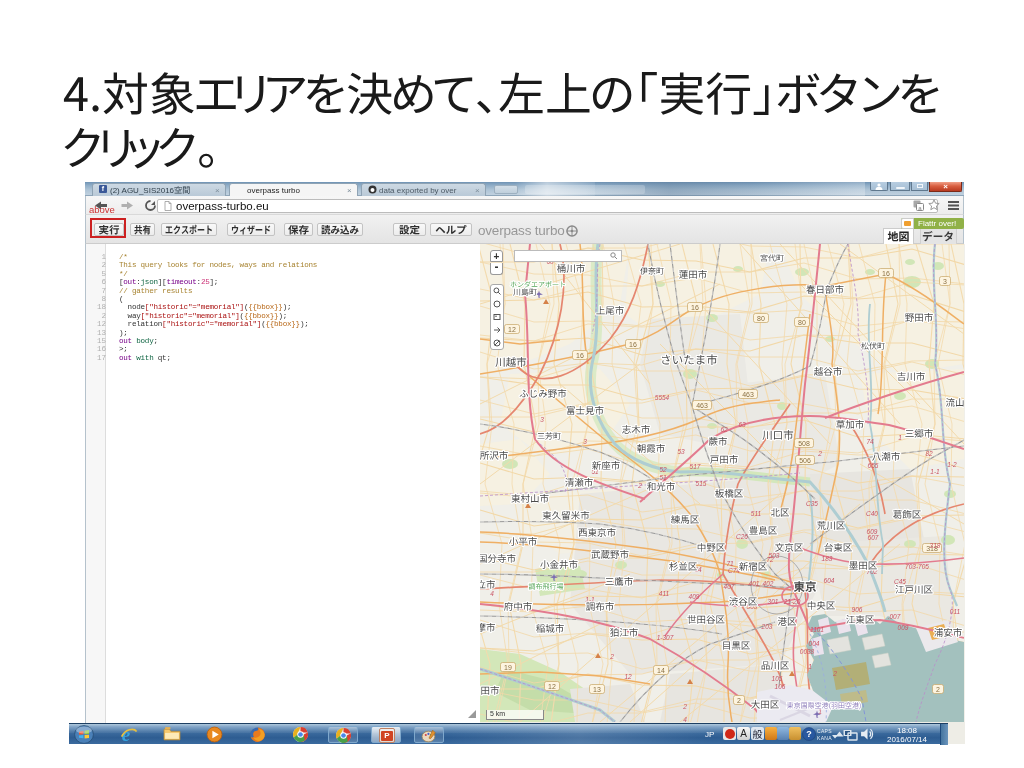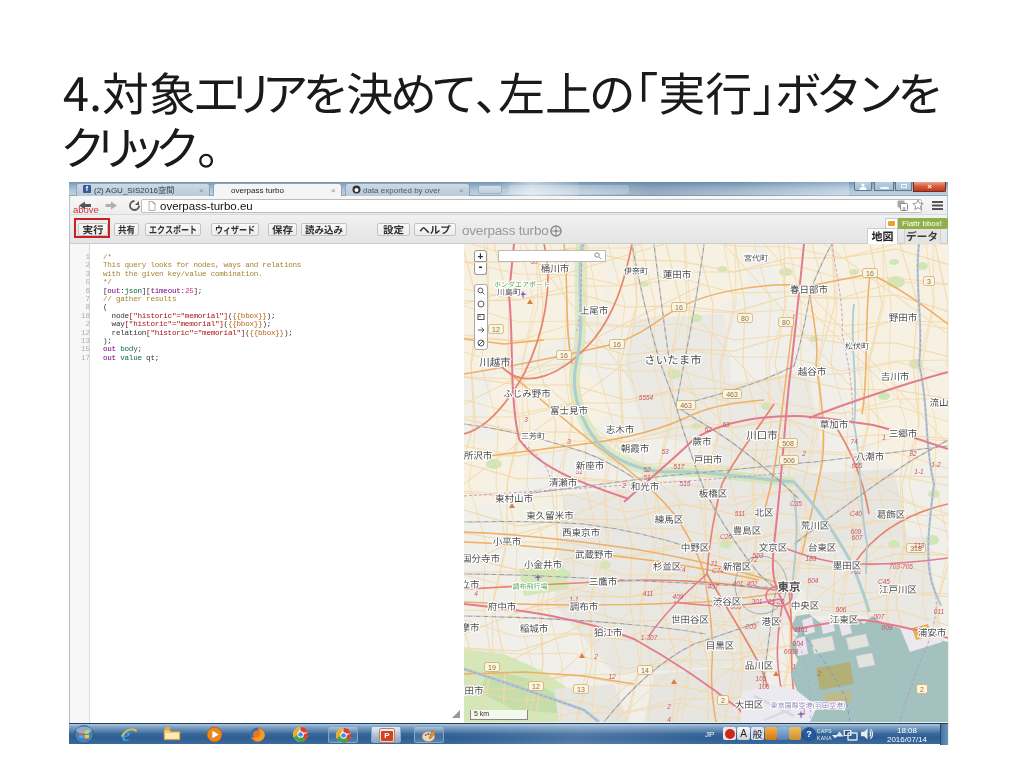--- a/index.html
+++ b/index.html
@@ -1,17 +1,17 @@
 <!DOCTYPE html>
 <html><head><meta charset="utf-8"><style>
 html,body{margin:0;padding:0;background:#fff;width:1024px;height:768px;overflow:hidden}
 *{box-sizing:border-box}
 body{font-family:"Liberation Sans",sans-serif;position:relative}
 .abs{position:absolute}
-#win{position:absolute;left:69px;top:182px;width:724px;height:562px}
+#win{position:absolute;left:85px;top:182px;width:724px;height:562px}
 #tabbar{position:absolute;left:0;top:0;width:879px;height:14px;background:linear-gradient(180deg,#6f93b4 0,#8fadc7 25%,#aec4d6 60%,#c0d1df 100%);border-bottom:1px solid #8ea6ba}
 .tab{position:absolute;top:1px;height:13px;border-radius:3px 3px 0 0;font-size:8px;line-height:13px;color:#31404c;white-space:nowrap;overflow:hidden}
 .tab.ina{background:linear-gradient(180deg,#cdd9e3,#b9c9d7);border:1px solid #8fa3b4;border-bottom:none}
 .tab.act{background:#f5f5f5;border:1px solid #8fa3b4;border-bottom:none;z-index:3}
 .tx{position:absolute;right:3px;top:3px;width:7px;height:7px;color:#7e8f9c;font-size:8px;line-height:7px}
 #addr{position:absolute;left:0;top:14px;width:879px;height:19px;background:linear-gradient(180deg,#f7f7f7,#ededed);border-bottom:1px solid #d9d9d9;border-left:1px solid #b5c2cc;border-right:1px solid #b5c2cc}
 #toolrow{position:absolute;left:0;top:33px;width:879px;height:29px;background:linear-gradient(180deg,#f1f1f1,#e4e4e4);border-bottom:1px solid #cccccc;border-left:1px solid #b5c2cc;border-right:1px solid #b5c2cc}
 .tbtn{position:absolute;top:8px;height:13px;background:linear-gradient(180deg,#f9f9f9,#ececec);border:1px solid #c3c3c3;border-radius:2px}
 #content{position:absolute;left:0;top:62px;width:879px;height:500px;background:#fff;border-left:1px solid #b5c2cc;border-right:1px solid #b5c2cc}
 #editor{position:absolute;left:0;top:0;width:394px;height:500px;background:#fff;font-family:"Liberation Mono",monospace;font-size:7.6px}
@@ -107,52 +107,52 @@
       <svg style="position:absolute;left:480px;top:10px" width="12" height="12" viewBox="0 0 13 13">
         <circle cx="6.5" cy="6.5" r="5.5" fill="none" stroke="#8a8a8a" stroke-width="1.6"></circle>
         <circle cx="6.5" cy="6.5" r="1.4" fill="#8a8a8a"></circle>
         <line x1="6.5" y1="1" x2="6.5" y2="12" stroke="#8a8a8a" stroke-width="1"></line>
         <line x1="1" y1="6.5" x2="12" y2="6.5" stroke="#8a8a8a" stroke-width="1"></line>
       </svg>
       <div style="position:absolute;left:815px;top:3px;width:63px;height:11px;background:#90b147;border-radius:2px"></div>
       <div style="position:absolute;left:815px;top:3px;width:13px;height:11px;background:#fff;border-radius:2px 0 0 2px;border:1px solid #ccc">
         <div style="margin:2px;width:7px;height:5px;background:#f0a030;border-radius:1px"></div>
       </div>
-      <div style="position:absolute;left:832px;top:4px;font-size:8px;color:#fff">Flattr bbox!</div>
+      <div style="position:absolute;left:832px;top:4px;font-size:8px;color:#fff">Flattr over!</div>
       <svg style="position:absolute;left:0;top:0" width="879" height="29" viewBox="0 0 879 29">
         <path transform="translate(12.5,18.5) scale(1.0500,1)" d="M1.8 -4.2V-3.2H4.3C4.3 -3.0 4.3 -2.8 4.2 -2.6H0.6V-1.6H3.6C3.1 -1.0 2.1 -0.5 0.4 -0.1C0.7 0.2 1.1 0.6 1.2 0.9C3.2 0.3 4.4 -0.5 5.0 -1.3C5.7 -0.1 7.0 0.6 8.8 0.9C9.0 0.6 9.3 0.1 9.6 -0.1C8.0 -0.3 6.8 -0.8 6.1 -1.6H9.4V-2.6H5.5C5.5 -2.8 5.5 -3.0 5.5 -3.2H8.3V-4.2H5.5V-4.8H8.5V-5.5H9.3V-7.6H5.6V-8.5H4.4V-7.6H0.7V-5.5H1.6V-4.8H4.3V-4.2ZM4.3 -6.3V-5.8H1.9V-6.6H8.0V-5.8H5.5V-6.3Z M14.5 -7.9V-6.8H19.4V-7.9ZM12.5 -8.5C12.1 -7.8 11.1 -6.9 10.3 -6.4C10.5 -6.1 10.8 -5.6 10.9 -5.4C11.9 -6.0 13.0 -7.1 13.7 -8.0ZM14.0 -5.2V-4.0H17.0V-0.5C17.0 -0.4 16.9 -0.3 16.8 -0.3C16.6 -0.3 15.9 -0.3 15.3 -0.4C15.5 0.0 15.7 0.5 15.7 0.9C16.6 0.9 17.2 0.8 17.7 0.7C18.1 0.5 18.2 0.1 18.2 -0.5V-4.0H19.6V-5.2ZM12.9 -6.3C12.3 -5.2 11.2 -4.0 10.2 -3.3C10.4 -3.1 10.8 -2.5 11.0 -2.3C11.2 -2.5 11.5 -2.7 11.8 -3.0V0.9H13.0V-4.4C13.4 -4.9 13.8 -5.4 14.1 -5.9Z" fill="#2e2e2e"></path>
         <path transform="translate(48.0,18.5) scale(0.8500,1)" d="M5.7 -1.4C6.6 -0.7 7.8 0.3 8.3 0.9L9.5 0.2C8.9 -0.4 7.6 -1.4 6.8 -2.0ZM3.0 -1.9C2.5 -1.3 1.4 -0.4 0.5 0.1C0.8 0.3 1.2 0.6 1.5 0.9C2.5 0.3 3.6 -0.6 4.3 -1.4ZM0.8 -6.6V-5.4H2.6V-3.5H0.4V-2.3H9.6V-3.5H7.4V-5.4H9.3V-6.6H7.4V-8.4H6.2V-6.6H3.9V-8.4H2.6V-6.6ZM3.9 -3.5V-5.4H6.2V-3.5Z M13.7 -8.5C13.6 -8.1 13.4 -7.7 13.3 -7.3H10.6V-6.2H12.8C12.2 -5.0 11.3 -3.9 10.2 -3.2C10.5 -3.0 10.9 -2.6 11.0 -2.3C11.5 -2.6 12.0 -3.0 12.4 -3.5V0.9H13.5V-1.0H17.2V-0.4C17.2 -0.3 17.1 -0.2 16.9 -0.2C16.8 -0.2 16.2 -0.2 15.7 -0.3C15.8 0.1 16.0 0.6 16.0 0.9C16.9 0.9 17.4 0.9 17.8 0.7C18.2 0.5 18.4 0.2 18.4 -0.4V-5.4H13.7C13.8 -5.6 14.0 -5.9 14.1 -6.2H19.5V-7.3H14.6C14.7 -7.6 14.8 -7.9 14.9 -8.2ZM13.5 -2.7H17.2V-2.0H13.5ZM13.5 -3.7V-4.3H17.2V-3.7Z" fill="#2e2e2e"></path>
         <path transform="translate(79.0,18.5) scale(0.8000,1)" d="M0.7 -1.7V-0.2C1.1 -0.2 1.4 -0.2 1.7 -0.2H8.3C8.6 -0.2 9.0 -0.2 9.3 -0.2V-1.7C9.0 -1.6 8.7 -1.6 8.3 -1.6H5.7V-5.7H7.8C8.1 -5.7 8.4 -5.6 8.7 -5.6V-7.0C8.4 -7.0 8.1 -6.9 7.8 -6.9H2.3C2.1 -6.9 1.7 -6.9 1.4 -7.0V-5.6C1.6 -5.6 2.1 -5.7 2.3 -5.7H4.3V-1.6H1.7C1.4 -1.6 1.1 -1.6 0.7 -1.7Z M15.7 -7.8 14.3 -8.3C14.2 -7.9 14.0 -7.5 13.8 -7.2C13.3 -6.4 12.4 -5.1 10.7 -4.0L11.8 -3.2C12.8 -3.9 13.7 -4.7 14.3 -5.6H17.1C17.0 -4.9 16.4 -3.6 15.7 -2.9C14.9 -1.9 13.7 -1.0 11.7 -0.4L12.9 0.7C14.8 -0.1 16.0 -1.0 16.9 -2.2C17.8 -3.3 18.4 -4.6 18.7 -5.5C18.7 -5.8 18.9 -6.0 19.0 -6.2L18.0 -6.9C17.7 -6.8 17.4 -6.7 17.1 -6.7H15.1L15.1 -6.8C15.2 -7.0 15.5 -7.5 15.7 -7.8Z M28.3 -6.8 27.5 -7.4C27.3 -7.3 26.9 -7.3 26.5 -7.3C26.0 -7.3 23.5 -7.3 23.0 -7.3C22.7 -7.3 22.1 -7.3 21.8 -7.3V-5.9C22.0 -5.9 22.5 -6.0 23.0 -6.0C23.4 -6.0 25.9 -6.0 26.4 -6.0C26.1 -5.3 25.5 -4.3 24.9 -3.5C23.9 -2.5 22.4 -1.3 20.8 -0.7L21.8 0.4C23.2 -0.2 24.5 -1.3 25.6 -2.4C26.5 -1.5 27.4 -0.5 28.1 0.4L29.2 -0.6C28.6 -1.3 27.4 -2.6 26.4 -3.4C27.1 -4.3 27.6 -5.4 28.0 -6.2C28.1 -6.4 28.3 -6.7 28.3 -6.8Z M37.8 -7.5C37.8 -7.8 38.0 -8.0 38.3 -8.0C38.6 -8.0 38.8 -7.8 38.8 -7.5C38.8 -7.2 38.6 -7.0 38.3 -7.0C38.0 -7.0 37.8 -7.2 37.8 -7.5ZM37.1 -7.5C37.1 -6.9 37.7 -6.3 38.3 -6.3C38.9 -6.3 39.5 -6.9 39.5 -7.5C39.5 -8.1 38.9 -8.7 38.3 -8.7C37.7 -8.7 37.1 -8.1 37.1 -7.5ZM33.4 -3.6 32.3 -4.1C31.9 -3.3 31.1 -2.2 30.4 -1.5L31.5 -0.8C32.0 -1.4 33.0 -2.7 33.4 -3.6ZM37.7 -4.2 36.6 -3.6C37.1 -3.0 37.8 -1.7 38.2 -0.9L39.4 -1.5C39.0 -2.2 38.2 -3.5 37.7 -4.2ZM30.9 -6.3V-5.0C31.1 -5.0 31.5 -5.0 31.8 -5.0H34.4C34.4 -4.5 34.4 -1.4 34.4 -1.0C34.4 -0.7 34.2 -0.6 34.0 -0.6C33.8 -0.6 33.3 -0.7 32.9 -0.8L33.0 0.5C33.5 0.6 34.1 0.6 34.6 0.6C35.3 0.6 35.7 0.2 35.7 -0.4C35.7 -1.2 35.7 -4.2 35.7 -5.0H38.0C38.3 -5.0 38.7 -5.0 39.0 -5.0V-6.3C38.7 -6.2 38.3 -6.2 38.0 -6.2H35.7V-7.0C35.7 -7.3 35.7 -7.8 35.8 -7.9H34.3C34.3 -7.7 34.4 -7.3 34.4 -7.0V-6.2H31.8C31.5 -6.2 31.2 -6.3 30.9 -6.3Z M40.9 -4.6V-3.1C41.3 -3.1 42.0 -3.1 42.5 -3.1C43.7 -3.1 47.0 -3.1 47.9 -3.1C48.3 -3.1 48.8 -3.1 49.1 -3.1V-4.6C48.8 -4.6 48.4 -4.6 47.9 -4.6C47.0 -4.6 43.7 -4.6 42.5 -4.6C42.0 -4.6 41.3 -4.6 40.9 -4.6Z M53.1 -1.0C53.1 -0.6 53.1 0.0 53.0 0.4H54.6C54.6 0.0 54.5 -0.7 54.5 -1.0V-3.8C55.6 -3.4 57.1 -2.8 58.1 -2.3L58.7 -3.7C57.8 -4.1 55.9 -4.8 54.5 -5.2V-6.7C54.5 -7.1 54.6 -7.6 54.6 -7.9H53.0C53.1 -7.6 53.1 -7.1 53.1 -6.7C53.1 -5.9 53.1 -1.7 53.1 -1.0Z" fill="#2e2e2e"></path>
         <path transform="translate(145.0,18.5) scale(0.8000,1)" d="M9.1 -6.1 8.2 -6.6C8.1 -6.5 7.8 -6.5 7.4 -6.5H5.7V-7.2C5.7 -7.5 5.7 -7.7 5.7 -8.2H4.2C4.2 -7.7 4.3 -7.5 4.3 -7.2V-6.5H2.1C1.7 -6.5 1.4 -6.5 1.1 -6.5C1.1 -6.3 1.2 -5.9 1.2 -5.7C1.2 -5.3 1.2 -4.3 1.2 -3.9C1.2 -3.7 1.1 -3.4 1.1 -3.1H2.5C2.5 -3.3 2.5 -3.6 2.5 -3.8C2.5 -4.2 2.5 -5.0 2.5 -5.3H7.4C7.3 -4.4 7.0 -3.5 6.5 -2.7C6.0 -1.9 5.1 -1.3 4.2 -1.0C3.8 -0.9 3.3 -0.7 2.8 -0.6L3.9 0.6C5.7 0.1 7.2 -1.0 8.0 -2.4C8.4 -3.3 8.7 -4.3 8.9 -5.3C8.9 -5.5 9.0 -5.8 9.1 -6.1Z M11.1 -2.9 11.7 -1.7C12.5 -1.9 13.7 -2.4 14.5 -2.8V-0.2C14.5 0.1 14.5 0.7 14.5 0.9H16.0C15.9 0.7 15.9 0.1 15.9 -0.2V-3.6C16.8 -4.2 17.7 -4.9 18.1 -5.5L17.1 -6.4C16.6 -5.8 15.6 -4.9 14.7 -4.3C13.9 -3.8 12.4 -3.1 11.1 -2.9Z M28.2 -7.8 27.5 -7.6C27.7 -7.2 27.9 -6.6 28.0 -6.2L28.7 -6.4C28.6 -6.8 28.4 -7.4 28.2 -7.8ZM29.2 -8.1 28.5 -7.9C28.7 -7.5 28.9 -7.0 29.1 -6.5L29.8 -6.7C29.6 -7.1 29.4 -7.7 29.2 -8.1ZM20.4 -5.9V-4.6C20.6 -4.6 21.0 -4.6 21.5 -4.6H22.3V-3.2C22.3 -2.8 22.3 -2.4 22.3 -2.2H23.7C23.7 -2.4 23.6 -2.8 23.6 -3.2V-4.6H26.0V-4.2C26.0 -1.8 25.2 -0.9 23.2 -0.2L24.3 0.8C26.7 -0.3 27.3 -1.8 27.3 -4.3V-4.6H28.1C28.6 -4.6 28.9 -4.6 29.1 -4.6V-5.9C28.9 -5.9 28.6 -5.8 28.1 -5.8H27.3V-6.9C27.3 -7.3 27.4 -7.6 27.4 -7.8H25.9C26.0 -7.6 26.0 -7.3 26.0 -6.9V-5.8H23.6V-6.8C23.6 -7.2 23.7 -7.5 23.7 -7.7H22.3C22.3 -7.4 22.3 -7.1 22.3 -6.8V-5.8H21.5C21.0 -5.8 20.6 -5.9 20.4 -5.9Z M30.9 -4.6V-3.1C31.3 -3.1 32.0 -3.1 32.5 -3.1C33.7 -3.1 37.0 -3.1 37.9 -3.1C38.3 -3.1 38.8 -3.1 39.1 -3.1V-4.6C38.8 -4.6 38.4 -4.6 37.9 -4.6C37.0 -4.6 33.7 -4.6 32.5 -4.6C32.0 -4.6 31.3 -4.6 30.9 -4.6Z M46.8 -7.4 46.0 -7.1C46.4 -6.6 46.6 -6.2 46.9 -5.5L47.7 -5.9C47.5 -6.4 47.1 -7.0 46.8 -7.4ZM48.1 -8.0 47.3 -7.6C47.7 -7.1 47.9 -6.7 48.2 -6.1L49.1 -6.5C48.8 -7.0 48.4 -7.6 48.1 -8.0ZM42.8 -0.8C42.8 -0.4 42.8 0.2 42.7 0.6H44.3C44.2 0.2 44.2 -0.5 44.2 -0.8V-3.6C45.3 -3.3 46.8 -2.7 47.8 -2.1L48.4 -3.5C47.5 -4.0 45.5 -4.7 44.2 -5.1V-6.6C44.2 -7.0 44.2 -7.4 44.3 -7.8H42.7C42.8 -7.4 42.8 -6.9 42.8 -6.6C42.8 -5.7 42.8 -1.6 42.8 -0.8Z" fill="#2e2e2e"></path>
         <path transform="translate(202.0,18.5) scale(1.0500,1)" d="M5.0 -7.0H7.9V-5.7H5.0ZM3.9 -8.1V-4.6H5.8V-3.7H3.2V-2.6H5.2C4.6 -1.7 3.7 -0.9 2.8 -0.5C3.1 -0.2 3.5 0.2 3.7 0.5C4.5 0.0 5.2 -0.8 5.8 -1.7V0.9H7.0V-1.7C7.6 -0.8 8.3 0.0 9.1 0.5C9.3 0.2 9.7 -0.2 9.9 -0.4C9.1 -0.9 8.2 -1.7 7.6 -2.6H9.6V-3.7H7.0V-4.6H9.1V-8.1ZM2.6 -8.5C2.0 -7.0 1.1 -5.6 0.2 -4.7C0.4 -4.4 0.7 -3.8 0.8 -3.5C1.1 -3.8 1.3 -4.0 1.6 -4.4V0.9H2.7V-6.1C3.1 -6.8 3.4 -7.5 3.7 -8.1Z M16.0 -3.6V-2.8H13.5V-1.6H16.0V-0.4C16.0 -0.3 16.0 -0.2 15.8 -0.2C15.7 -0.2 15.1 -0.2 14.6 -0.3C14.7 0.1 14.9 0.6 14.9 0.9C15.7 0.9 16.3 0.9 16.7 0.7C17.1 0.5 17.2 0.2 17.2 -0.4V-1.6H19.6V-2.8H17.2V-3.0C17.9 -3.5 18.6 -4.2 19.1 -4.7L18.3 -5.3L18.1 -5.3H14.3V-4.2H17.1C16.9 -4.0 16.6 -3.8 16.4 -3.6ZM13.7 -8.5C13.6 -8.1 13.4 -7.6 13.3 -7.2H10.6V-6.0H12.8C12.1 -4.8 11.3 -3.7 10.2 -3.0C10.4 -2.7 10.7 -2.2 10.8 -1.9C11.1 -2.1 11.4 -2.3 11.7 -2.6V0.9H12.9V-3.9C13.4 -4.6 13.8 -5.3 14.1 -6.0H19.5V-7.2H14.6C14.7 -7.5 14.9 -7.9 15.0 -8.2Z" fill="#2e2e2e"></path>
         <path transform="translate(235.0,18.5) scale(0.9500,1)" d="M3.9 -4.7V-2.8H5.0V-3.8H8.4V-2.8H9.6V-4.7ZM7.0 -3.3V-0.5C7.0 0.5 7.2 0.8 8.1 0.8C8.3 0.8 8.6 0.8 8.8 0.8C9.5 0.8 9.8 0.4 9.8 -1.1C9.6 -1.1 9.1 -1.3 8.9 -1.5C8.8 -0.4 8.8 -0.2 8.6 -0.2C8.6 -0.2 8.3 -0.2 8.3 -0.2C8.1 -0.2 8.1 -0.2 8.1 -0.6V-3.3ZM0.8 -5.4V-4.5H3.5V-5.4ZM0.8 -8.2V-7.3H3.5V-8.2ZM0.8 -4.1V-3.2H3.5V-4.1ZM0.3 -6.8V-5.9H3.8V-6.8ZM0.7 -2.7V0.8H1.7V0.4H3.6V0.1C3.8 0.3 4.0 0.7 4.2 0.9C6.0 0.1 6.3 -1.2 6.4 -3.3H5.2C5.2 -1.7 5.0 -0.7 3.6 -0.1V-2.7ZM6.1 -8.5V-7.8H4.0V-6.8H6.1V-6.2H4.4V-5.2H9.2V-6.2H7.3V-6.8H9.5V-7.8H7.3V-8.5ZM1.7 -1.7H2.6V-0.6H1.7Z M18.7 -5.2 17.4 -5.4C17.4 -5.0 17.4 -4.7 17.4 -4.3L17.4 -3.9C16.7 -4.2 16.0 -4.4 15.2 -4.6C15.6 -5.4 15.9 -6.3 16.2 -6.7C16.3 -6.9 16.4 -7.0 16.6 -7.1L15.8 -7.8C15.6 -7.7 15.3 -7.6 15.1 -7.6C14.6 -7.6 13.5 -7.5 13.0 -7.5C12.8 -7.5 12.4 -7.5 12.1 -7.6L12.2 -6.3C12.4 -6.3 12.8 -6.4 13.0 -6.4C13.5 -6.4 14.3 -6.4 14.7 -6.4C14.5 -6.0 14.2 -5.3 13.9 -4.6C11.9 -4.5 10.5 -3.4 10.5 -1.8C10.5 -0.8 11.2 -0.2 12.0 -0.2C12.7 -0.2 13.2 -0.5 13.6 -1.1C13.9 -1.6 14.4 -2.6 14.7 -3.5C15.6 -3.4 16.4 -3.1 17.1 -2.7C16.8 -1.8 16.1 -0.8 14.6 -0.1L15.6 0.7C17.0 0.0 17.7 -0.9 18.2 -2.0C18.5 -1.8 18.8 -1.5 19.0 -1.3L19.6 -2.7C19.3 -2.9 19.0 -3.1 18.5 -3.4C18.6 -3.9 18.7 -4.5 18.7 -5.2ZM13.4 -3.5C13.1 -2.9 12.9 -2.2 12.6 -1.9C12.4 -1.6 12.3 -1.5 12.1 -1.5C11.9 -1.5 11.7 -1.7 11.7 -2.0C11.7 -2.6 12.3 -3.3 13.4 -3.5Z M20.4 -7.5C21.1 -7.1 21.8 -6.4 22.1 -6.0L23.0 -6.8C22.7 -7.2 21.9 -7.9 21.3 -8.3ZM25.5 -6.0C25.2 -4.1 24.4 -2.6 23.0 -1.7C23.3 -1.5 23.8 -1.1 23.9 -0.8C25.0 -1.6 25.8 -2.7 26.3 -4.1C26.8 -2.7 27.5 -1.6 28.7 -0.8C28.9 -1.1 29.4 -1.6 29.7 -1.8C27.6 -2.8 27.0 -5.2 26.8 -8.1H24.0V-6.9H25.8C25.8 -6.6 25.9 -6.3 25.9 -5.9ZM22.8 -4.6H20.4V-3.5H21.6V-1.4C21.1 -1.0 20.6 -0.7 20.2 -0.5L20.8 0.8C21.4 0.4 21.8 -0.0 22.2 -0.4C22.9 0.4 23.7 0.7 25.0 0.7C26.2 0.8 28.2 0.7 29.4 0.7C29.4 0.3 29.6 -0.2 29.8 -0.5C28.4 -0.4 26.1 -0.4 25.0 -0.5C23.9 -0.5 23.2 -0.8 22.8 -1.4Z M38.7 -5.2 37.4 -5.4C37.4 -5.0 37.4 -4.7 37.4 -4.3L37.4 -3.9C36.7 -4.2 36.0 -4.4 35.2 -4.6C35.6 -5.4 36.0 -6.3 36.2 -6.7C36.3 -6.9 36.4 -7.0 36.5 -7.1L35.8 -7.8C35.6 -7.7 35.3 -7.6 35.1 -7.6C34.6 -7.6 33.5 -7.5 33.0 -7.5C32.8 -7.5 32.4 -7.5 32.1 -7.6L32.2 -6.3C32.5 -6.3 32.8 -6.4 33.0 -6.4C33.5 -6.4 34.3 -6.4 34.7 -6.4C34.5 -6.0 34.2 -5.3 33.9 -4.6C31.9 -4.5 30.5 -3.4 30.5 -1.8C30.5 -0.8 31.2 -0.2 32.0 -0.2C32.7 -0.2 33.2 -0.5 33.6 -1.1C34.0 -1.6 34.4 -2.6 34.7 -3.5C35.6 -3.4 36.4 -3.1 37.1 -2.7C36.8 -1.8 36.1 -0.8 34.6 -0.1L35.6 0.7C37.0 0.0 37.7 -0.9 38.2 -2.0C38.5 -1.8 38.8 -1.5 39.0 -1.3L39.6 -2.7C39.3 -2.9 39.0 -3.1 38.5 -3.4C38.6 -3.9 38.7 -4.5 38.7 -5.2ZM33.4 -3.5C33.1 -2.9 32.9 -2.2 32.6 -1.9C32.4 -1.6 32.3 -1.5 32.1 -1.5C31.9 -1.5 31.7 -1.7 31.7 -2.0C31.7 -2.6 32.3 -3.3 33.4 -3.5Z" fill="#2e2e2e"></path>
         <path transform="translate(313.0,18.5) scale(1.0500,1)" d="M0.8 -8.2V-7.3H3.9V-8.2ZM0.8 -4.1V-3.2H3.9V-4.1ZM0.3 -6.8V-5.9H4.2V-6.8ZM0.8 -2.7V0.8H1.8V0.4H3.9V-0.2C4.1 0.1 4.4 0.6 4.5 0.9C5.4 0.6 6.1 0.3 6.8 -0.2C7.4 0.3 8.2 0.6 9.0 0.9C9.2 0.6 9.5 0.1 9.8 -0.1C9.0 -0.3 8.3 -0.6 7.7 -1.0C8.4 -1.8 8.9 -2.7 9.2 -3.9L8.5 -4.2L8.3 -4.2H4.8C5.8 -4.9 6.0 -6.0 6.0 -7.0V-7.2H7.1V-6.0C7.1 -5.0 7.3 -4.6 8.1 -4.6C8.3 -4.6 8.6 -4.6 8.7 -4.6C9.4 -4.6 9.7 -5.0 9.8 -6.2C9.5 -6.3 9.0 -6.5 8.8 -6.7C8.8 -5.8 8.7 -5.7 8.6 -5.7C8.6 -5.7 8.4 -5.7 8.3 -5.7C8.2 -5.7 8.2 -5.7 8.2 -6.0V-8.2H4.9V-7.0C4.9 -6.3 4.7 -5.6 3.9 -5.0V-5.4H0.8V-4.5H3.9V-4.9C4.1 -4.8 4.5 -4.4 4.7 -4.2H4.4V-3.1H7.7C7.5 -2.6 7.2 -2.1 6.8 -1.8C6.4 -2.1 6.0 -2.6 5.8 -3.1L4.7 -2.8C5.0 -2.1 5.4 -1.5 5.9 -1.0C5.3 -0.6 4.6 -0.4 3.9 -0.2V-2.7ZM1.8 -1.7H2.8V-0.6H1.8Z M12.0 -3.8C11.8 -2.0 11.3 -0.7 10.2 0.1C10.5 0.3 11.0 0.7 11.2 1.0C11.8 0.5 12.2 -0.2 12.6 -1.0C13.5 0.5 14.8 0.8 16.7 0.8H19.2C19.3 0.4 19.5 -0.1 19.6 -0.4C19.0 -0.4 17.3 -0.4 16.8 -0.4C16.4 -0.4 16.0 -0.4 15.6 -0.5V-2.0H18.4V-3.1H15.6V-4.3H17.8V-5.5H12.2V-4.3H14.4V-0.8C13.8 -1.1 13.3 -1.6 13.0 -2.4C13.1 -2.8 13.2 -3.2 13.2 -3.6ZM10.7 -7.5V-5.0H11.9V-6.3H18.1V-5.0H19.3V-7.5H15.6V-8.5H14.4V-7.5Z" fill="#2e2e2e"></path>
         <path transform="translate(349.2,18.5) scale(1.0500,1)" d="M0.4 -3.0 1.6 -1.8C1.8 -2.0 2.0 -2.4 2.3 -2.7C2.7 -3.2 3.4 -4.2 3.8 -4.7C4.1 -5.1 4.3 -5.1 4.6 -4.8C5.0 -4.4 5.8 -3.5 6.4 -2.8C7.0 -2.1 7.9 -1.1 8.5 -0.2L9.6 -1.4C8.9 -2.2 7.9 -3.3 7.2 -4.0C6.6 -4.7 5.8 -5.5 5.1 -6.1C4.4 -6.9 3.8 -6.7 3.2 -6.0C2.5 -5.2 1.7 -4.2 1.2 -3.8C1.0 -3.5 0.7 -3.3 0.4 -3.0Z M15.0 -0.2 15.9 0.5C16.0 0.4 16.1 0.3 16.3 0.2C17.4 -0.4 18.9 -1.5 19.7 -2.6L18.9 -3.7C18.2 -2.7 17.3 -1.9 16.4 -1.6C16.4 -2.2 16.4 -6.0 16.4 -6.8C16.4 -7.2 16.5 -7.6 16.5 -7.7H15.0C15.0 -7.6 15.1 -7.2 15.1 -6.8C15.1 -6.0 15.1 -1.5 15.1 -1.0C15.1 -0.7 15.1 -0.4 15.0 -0.2ZM10.4 -0.4 11.6 0.4C12.5 -0.3 13.1 -1.3 13.4 -2.4C13.7 -3.4 13.7 -5.5 13.7 -6.7C13.7 -7.1 13.8 -7.6 13.8 -7.6H12.3C12.4 -7.4 12.4 -7.1 12.4 -6.7C12.4 -5.5 12.4 -3.6 12.1 -2.8C11.8 -1.9 11.3 -1.0 10.4 -0.4Z M28.0 -7.3C28.0 -7.7 28.3 -7.9 28.6 -7.9C28.9 -7.9 29.2 -7.7 29.2 -7.3C29.2 -7.0 28.9 -6.8 28.6 -6.8C28.3 -6.8 28.0 -7.0 28.0 -7.3ZM27.4 -7.3 27.4 -7.1C27.2 -7.1 27.0 -7.1 26.9 -7.1C26.3 -7.1 23.0 -7.1 22.2 -7.1C21.9 -7.1 21.3 -7.1 21.1 -7.2V-5.8C21.3 -5.8 21.8 -5.8 22.2 -5.8C23.0 -5.8 26.3 -5.8 26.9 -5.8C26.8 -5.0 26.4 -3.8 25.7 -3.0C24.9 -2.0 23.8 -1.1 21.8 -0.6L22.9 0.6C24.7 -0.0 26.0 -1.0 26.9 -2.2C27.8 -3.3 28.2 -4.9 28.4 -5.9L28.5 -6.2L28.6 -6.1C29.3 -6.1 29.8 -6.7 29.8 -7.3C29.8 -8.0 29.3 -8.5 28.6 -8.5C28.0 -8.5 27.4 -8.0 27.4 -7.3Z" fill="#2e2e2e"></path>
         <path transform="translate(801.5,25.5) scale(1.0000,1)" d="M4.6 -8.3V-5.4L3.5 -4.9L4.0 -3.8L4.6 -4.0V-1.2C4.6 0.4 5.0 0.8 6.6 0.8C6.9 0.8 8.5 0.8 8.9 0.8C10.2 0.8 10.6 0.3 10.8 -1.3C10.4 -1.4 9.9 -1.6 9.6 -1.8C9.5 -0.7 9.4 -0.4 8.8 -0.4C8.4 -0.4 7.0 -0.4 6.7 -0.4C6.0 -0.4 5.9 -0.5 5.9 -1.2V-4.6L6.8 -4.9V-1.6H8.0V-5.5L9.0 -5.9C9.0 -4.3 9.0 -3.5 8.9 -3.4C8.9 -3.2 8.8 -3.1 8.7 -3.1C8.6 -3.1 8.4 -3.1 8.2 -3.1C8.3 -2.9 8.4 -2.4 8.4 -2.0C8.8 -2.0 9.3 -2.0 9.6 -2.2C9.9 -2.3 10.1 -2.6 10.2 -3.1C10.2 -3.6 10.2 -4.9 10.2 -7.0L10.3 -7.2L9.4 -7.5L9.1 -7.4L8.9 -7.2L8.0 -6.8V-9.3H6.8V-6.3L5.9 -5.9V-8.3ZM0.2 -1.9 0.8 -0.6C1.8 -1.0 3.0 -1.6 4.2 -2.2L3.9 -3.4L2.9 -2.9V-5.5H4.0V-6.8H2.9V-9.2H1.7V-6.8H0.4V-5.5H1.7V-2.4C1.1 -2.2 0.6 -2.0 0.2 -1.9Z M15.5 -7.0C15.8 -6.4 16.1 -5.5 16.2 -5.0L17.3 -5.4C17.2 -5.9 16.8 -6.7 16.5 -7.3ZM13.5 -6.6C13.8 -6.0 14.2 -5.3 14.3 -4.8L14.5 -4.8L13.8 -4.0C14.3 -3.7 14.9 -3.5 15.5 -3.2C14.8 -2.7 14.1 -2.2 13.3 -1.9C13.6 -1.6 14.0 -1.1 14.2 -0.8C15.1 -1.3 15.9 -1.8 16.7 -2.5C17.4 -2.0 18.1 -1.6 18.6 -1.2L19.4 -2.2C18.9 -2.6 18.2 -3.0 17.5 -3.4C18.3 -4.3 19.0 -5.5 19.4 -6.7L18.2 -7.1C17.8 -5.9 17.2 -4.9 16.4 -4.0C15.8 -4.3 15.1 -4.6 14.5 -4.9L15.4 -5.2C15.2 -5.7 14.8 -6.5 14.5 -7.1ZM11.8 -8.9V1.0H13.1V0.5H19.8V1.0H21.2V-8.9ZM13.1 -0.8V-7.6H19.8V-0.8Z" fill="#222222"></path>
         <path transform="translate(836.0,25.5) scale(0.9697,1)" d="M2.1 -8.3V-6.9C2.4 -6.9 2.9 -6.9 3.2 -6.9C3.9 -6.9 6.2 -6.9 6.8 -6.9C7.2 -6.9 7.7 -6.9 8.0 -6.9V-8.3C7.7 -8.2 7.2 -8.2 6.8 -8.2C6.2 -8.2 3.9 -8.2 3.2 -8.2C2.9 -8.2 2.4 -8.2 2.1 -8.3ZM8.7 -9.1 7.8 -8.7C8.1 -8.3 8.4 -7.6 8.7 -7.2L9.6 -7.6C9.3 -8.0 9.0 -8.7 8.7 -9.1ZM10.0 -9.6 9.1 -9.2C9.4 -8.8 9.8 -8.1 10.0 -7.7L10.9 -8.1C10.7 -8.4 10.3 -9.1 10.0 -9.6ZM0.8 -5.5V-4.0C1.1 -4.1 1.5 -4.1 1.8 -4.1H4.9C4.8 -3.2 4.6 -2.3 4.2 -1.7C3.8 -1.0 3.0 -0.4 2.2 -0.1L3.5 0.8C4.5 0.4 5.3 -0.5 5.7 -1.3C6.1 -2.0 6.3 -3.0 6.4 -4.1H9.1C9.4 -4.1 9.8 -4.1 10.1 -4.1V-5.5C9.8 -5.4 9.3 -5.4 9.1 -5.4C8.4 -5.4 2.5 -5.4 1.8 -5.4C1.5 -5.4 1.1 -5.4 0.8 -5.5Z M12.0 -5.1V-3.4C12.4 -3.4 13.2 -3.4 13.8 -3.4C15.1 -3.4 18.7 -3.4 19.7 -3.4C20.2 -3.4 20.7 -3.4 21.0 -3.4V-5.1C20.7 -5.1 20.2 -5.0 19.7 -5.0C18.7 -5.0 15.1 -5.0 13.8 -5.0C13.2 -5.0 12.4 -5.1 12.0 -5.1Z M28.3 -8.7 26.7 -9.2C26.6 -8.8 26.3 -8.3 26.2 -8.1C25.6 -7.1 24.6 -5.6 22.7 -4.4L23.8 -3.5C25.0 -4.3 26.0 -5.3 26.8 -6.3H29.9C29.7 -5.7 29.3 -4.7 28.7 -3.9C28.0 -4.4 27.3 -4.8 26.7 -5.1L25.7 -4.1C26.3 -3.8 27.0 -3.3 27.7 -2.8C26.8 -1.9 25.6 -1.0 23.7 -0.4L25.0 0.7C26.7 0.1 28.0 -0.9 28.9 -1.9C29.4 -1.5 29.8 -1.2 30.1 -0.9L31.1 -2.1C30.8 -2.4 30.4 -2.7 29.9 -3.1C30.7 -4.2 31.2 -5.3 31.5 -6.2C31.6 -6.5 31.8 -6.8 31.9 -7.0L30.8 -7.7C30.5 -7.6 30.2 -7.6 29.8 -7.6H27.6C27.7 -7.8 28.0 -8.3 28.3 -8.7Z" fill="#3a3a3a"></path>
       </svg>
       <div style="position:absolute;left:4px;top:3px;width:36px;height:20px;border:2px solid #cc2020"></div>
     </div>
     <div id="content">
       <div id="editor">
         <div id="gutter"></div>
         <div style="position:absolute;left:3px;top:9px;width:391px">
           <div class="cl"><span class="ln">1</span><span class="cc"><span style="color:#a88432">/*</span></span></div>
           <div class="cl"><span class="ln">2</span><span class="cc"><span style="color:#a88432">This&nbsp;query&nbsp;looks&nbsp;for&nbsp;nodes,&nbsp;ways&nbsp;and&nbsp;relations</span></span></div>
-          <div class="cl"><span class="ln">3</span><span class="cc"><span style="color:#a88432">with&nbsp;the&nbsp;given&nbsp;key/value&nbsp;combination.</span></span></div>
           <div class="cl"><span class="ln">5</span><span class="cc"><span style="color:#a88432">*/</span></span></div>
           <div class="cl"><span class="ln">6</span><span class="cc"><span style="color:#333333">[</span><span style="color:#770088">out</span><span style="color:#333333">:</span><span style="color:#116644">json</span><span style="color:#333333">][</span><span style="color:#770088">timeout</span><span style="color:#333333">:</span><span style="color:#cc3377">25</span><span style="color:#333333">];</span></span></div>
           <div class="cl"><span class="ln">7</span><span class="cc"><span style="color:#a88432">//&nbsp;gather&nbsp;results</span></span></div>
           <div class="cl"><span class="ln">8</span><span class="cc"><span style="color:#333333">(</span></span></div>
           <div class="cl"><span class="ln">18</span><span class="cc"><span style="color:#333333">&nbsp;&nbsp;node</span><span style="color:#aa1111">["historic"="memorial"]</span><span style="color:#333333">(</span><span style="color:#b86818">{{bbox}}</span><span style="color:#333333">);</span></span></div>
           <div class="cl"><span class="ln">2</span><span class="cc"><span style="color:#333333">&nbsp;&nbsp;way</span><span style="color:#aa1111">["historic"="memorial"]</span><span style="color:#333333">(</span><span style="color:#b86818">{{bbox}}</span><span style="color:#333333">);</span></span></div>
           <div class="cl"><span class="ln">12</span><span class="cc"><span style="color:#333333">&nbsp;&nbsp;relation</span><span style="color:#aa1111">["historic"="memorial"]</span><span style="color:#333333">(</span><span style="color:#b86818">{{bbox}}</span><span style="color:#333333">);</span></span></div>
           <div class="cl"><span class="ln">13</span><span class="cc"><span style="color:#333333">);</span></span></div>
           <div class="cl"><span class="ln">15</span><span class="cc"><span style="color:#770088">out</span><span style="color:#333333">&nbsp;</span><span style="color:#116644">body</span><span style="color:#333333">;</span></span></div>
-          <div class="cl"><span class="ln">17</span><span class="cc"><span style="color:#770088">out</span><span style="color:#333333">&nbsp;</span><span style="color:#116644">value</span><span style="color:#333333">&nbsp;qt</span><span style="color:#333333">;</span></span></div>
+          <div class="cl"><span class="ln">16</span><span class="cc"><span style="color:#333333">&gt;;</span></span></div>
+          <div class="cl"><span class="ln">17</span><span class="cc"><span style="color:#770088">out</span><span style="color:#333333">&nbsp;</span><span style="color:#116644">with</span><span style="color:#333333">&nbsp;qt</span><span style="color:#333333">;</span></span></div>
         </div>
       </div>
       <div id="mapp">
         <svg width="484" height="478" viewBox="0 0 484 478" style="position:absolute;left:0;top:0">
           <rect width="484" height="478" fill="#eeede6"></rect>
           <polygon points="0,0 150,0 140,60 90,100 40,120 0,130" fill="#f5efde"></polygon>
           <polygon points="150,0 290,0 280,50 220,80 180,95 145,70" fill="#f5efde"></polygon>
           <polygon points="300,0 484,0 484,120 420,130 360,90 320,50" fill="#f5efde"></polygon>
           <polygon points="30,130 120,125 150,160 120,205 60,210 20,180" fill="#f5efde"></polygon>
           <polygon points="380,130 484,125 484,215 430,225 390,185" fill="#f5efde"></polygon>

